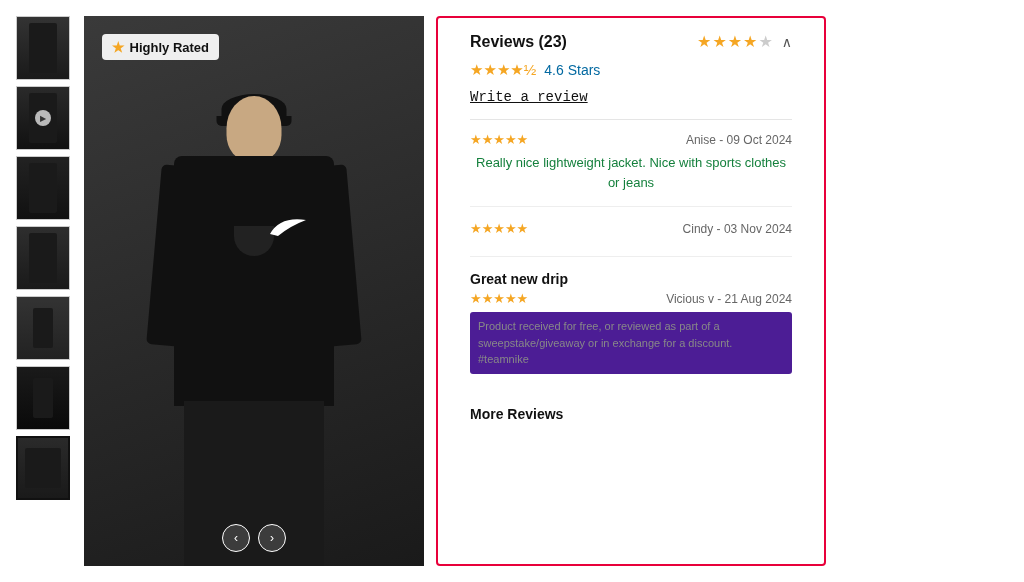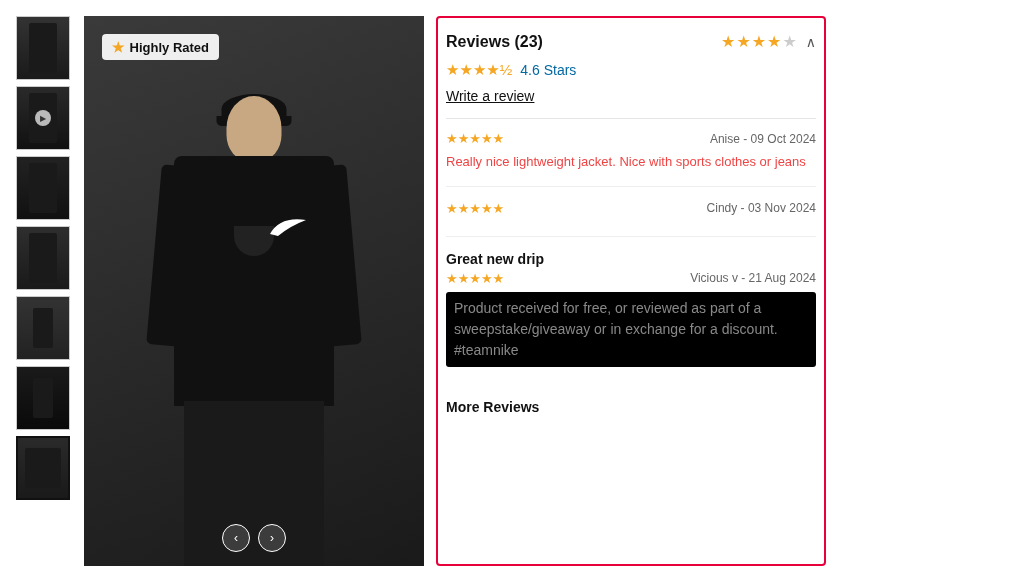--- a/index.html
+++ b/index.html
@@ -203,21 +203,21 @@
       cursor: pointer;
       color: #fff;
       font-size: 12px;
     }
     
     .reviews-panel {
       width: 390px;
       flex-shrink: 0;
       border: 2px solid #e8003a;
       border-radius: 4px;
-      padding: 14px 8px;
+      padding: 14px 32px;
       overflow-y: auto;
       background: #fff;
       height: 550px;
       align-self: center;
     }
     .reviews-header {
       display: flex;
       align-items: center;
       justify-content: space-between;
       margin-bottom: 10px;
@@ -259,20 +259,21 @@
       font-size: 14px;
       color: #0369a1;
     }
     .write-review {
       font-size: 14px;
       color: #111;
       text-decoration: underline;
       cursor: pointer;
       display: inline-block;
       margin-bottom: 14px;
+      font-family: Liberation Mono, monospace;
     }
     .divider {
       height: 1px;
       background: #e5e5e5;
       margin: 0 0 12px 0;
     }
     .review-item {
       margin-bottom: 14px;
       padding-bottom: 14px;
       border-bottom: 1px solid #eee;
@@ -295,29 +296,30 @@
     .review-stars {
       color: #f5a623;
       font-size: 13px;
     }
     .review-author-date {
       font-size: 12px;
       color: #666;
     }
     .review-body {
       font-size: 13px;
-      color: #ef4444;
+      color: #15803d;
       line-height: 1.5;
+      text-align: center;
     }
     .review-disclaimer {
-      font-size: 14px;
+      font-size: 11px;
       color: #888;
       line-height: 1.5;
       margin-top: 6px;
-      background: #000000;
+      background: #4c1d95;
       padding: 6px 8px;
       border-radius: 3px;
     }
     .more-reviews {
       font-size: 14px;
       font-weight: 600;
       color: #111;
       cursor: pointer;
       display: inline-block;
       margin-top: 4px;

